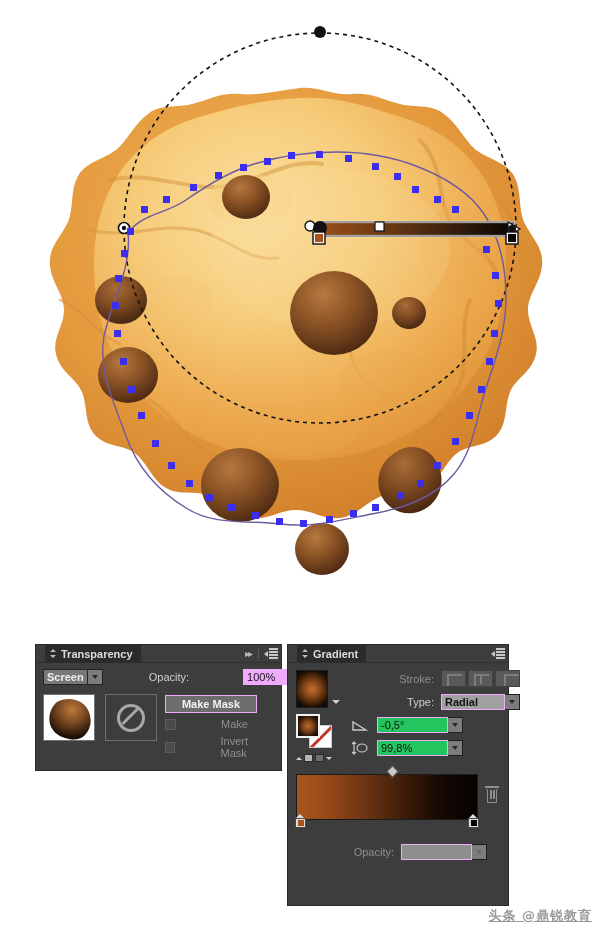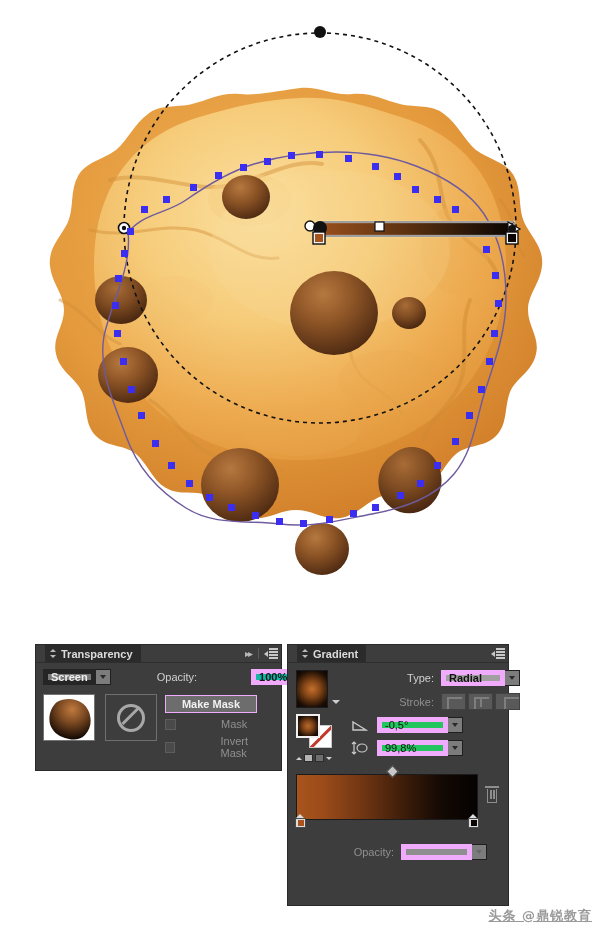--- a/index.html
+++ b/index.html
@@ -57,21 +57,21 @@
   .vsep{width:1px;height:11px;background:#5a5a5a;}
   .menu-ico{display:flex;align-items:center;gap:1px;}
   .menu-ico .tri{width:0;height:0;border-top:3px solid transparent;border-bottom:3px solid transparent;border-right:4px solid #c8c8c8;}
   .menu-ico .bars{display:flex;flex-direction:column;gap:1.5px;}
   .menu-ico .bars i{display:block;width:9px;height:1.5px;background:#c8c8c8;}
 
   .panel-body{padding:6px 7px;position:relative;}
 
   
   .field{
-    background:#9a9a9a;color:#111;border:5px solid #f0abfc;
+    background:#9a9a9a;color:#111;border:1px solid #f0abfc;
     height:16px;line-height:16px;font-size:11px;
     padding:0 3px;box-sizing:border-box;display:flex;align-items:center;
   }
   .field.disabled{background:#8c8c8c;color:#8c8c8c;}
   .combo{display:flex;align-items:stretch;}
   .combo .caret{
     width:15px;background:#7c7c7c;border:1px solid #1f1f1f;border-left:none;
     display:flex;align-items:center;justify-content:center;box-sizing:border-box;
   }
   .combo .caret:after{
@@ -79,21 +79,21 @@
     border-right:3.5px solid transparent;border-top:4px solid #2a2a2a;
   }
   .combo.dis .caret:after{border-top-color:#686868;}
   .lbl{font-size:11px;color:#d0d0d0;margin-left:40px;}
   .lbl.dim{color:#8f8f8f;}
 
   
   #tp-row1{display:flex;align-items:center;gap:6px;}
   #blend-combo{width:105px;}
   #blend-combo .field{flex:1;background:#787878;color:#eee;border-color:#252525;font-weight:bold;}
-  #opacity-field{width:62px;background:#14b8a6;color:#151515;font-weight:bold;margin-left:48px;}
+  #opacity-field{width:62px;background:#f0abfc;color:#151515;font-weight:normal;margin-left:48px;}
   #op-arrow{
     width:15px;height:16px;background:#7c7c7c;border:1px solid #1f1f1f;border-left:none;
     display:flex;align-items:center;justify-content:center;box-sizing:border-box;
   }
   #op-arrow:after{content:"";width:0;height:0;border-top:4px solid transparent;border-bottom:4px solid transparent;border-left:5px solid #2a2a2a;}
 
   #tp-row2{display:flex;gap:8px;margin-top:9px;}
   #thumb-group{display:flex;}
   .thumb{
     width:52px;height:47px;border:1px solid #747474;box-sizing:border-box;
@@ -429,21 +429,21 @@
           </svg>
         </div>
         <div class="mask-slot">
           <div class="no-sym"></div>
         </div>
       </div>
       <div id="tp-right">
         <div id="make-mask">Make Mask</div>
         <div class="chk-row">
           <span class="chk"></span>
-          <span class="lbl dim">Mask</span>
+          <span class="lbl dim">Make</span>
         </div>
         <div class="chk-row">
           <span class="chk"></span>
           <span class="lbl dim">Invert Mask</span>
         </div>
       </div>
     </div>
   </div>
 </div>
 
@@ -480,33 +480,33 @@
         <div id="rev-ico">
           <span class="c up"></span>
             <span class="sq"></span>
             <span class="sq d"></span>
             <span class="c"></span>
         </div>
       </div>
 
       <div id="gd-right">
         <div class="gd-row">
-          <span class="lbl">Type:</span>
-          <div class="combo" id="type-combo">
-            <div class="field">Radial</div>
-            <div class="caret"></div>
-          </div>
-        </div>
-
-        <div class="gd-row">
           <span class="lbl dim">Stroke:</span>
           <div class="stroke-btns">
             <div class="sbtn"></div>
             <div class="sbtn mid"></div>
             <div class="sbtn rt"></div>
+          </div>
+        </div>
+
+        <div class="gd-row">
+          <span class="lbl">Type:</span>
+          <div class="combo" id="type-combo">
+            <div class="field">Radial</div>
+            <div class="caret"></div>
           </div>
         </div>
 
         <div class="gd-row">
           <span class="mini-ico">
             <svg width="16" height="12" viewBox="0 0 16 12">
                 <path d="M1 11 L14 11 L1 3 Z" fill="none" stroke="#c9c9c9" stroke-width="1.4"></path>
               </svg>
           </span>
           <div class="combo num-combo">

